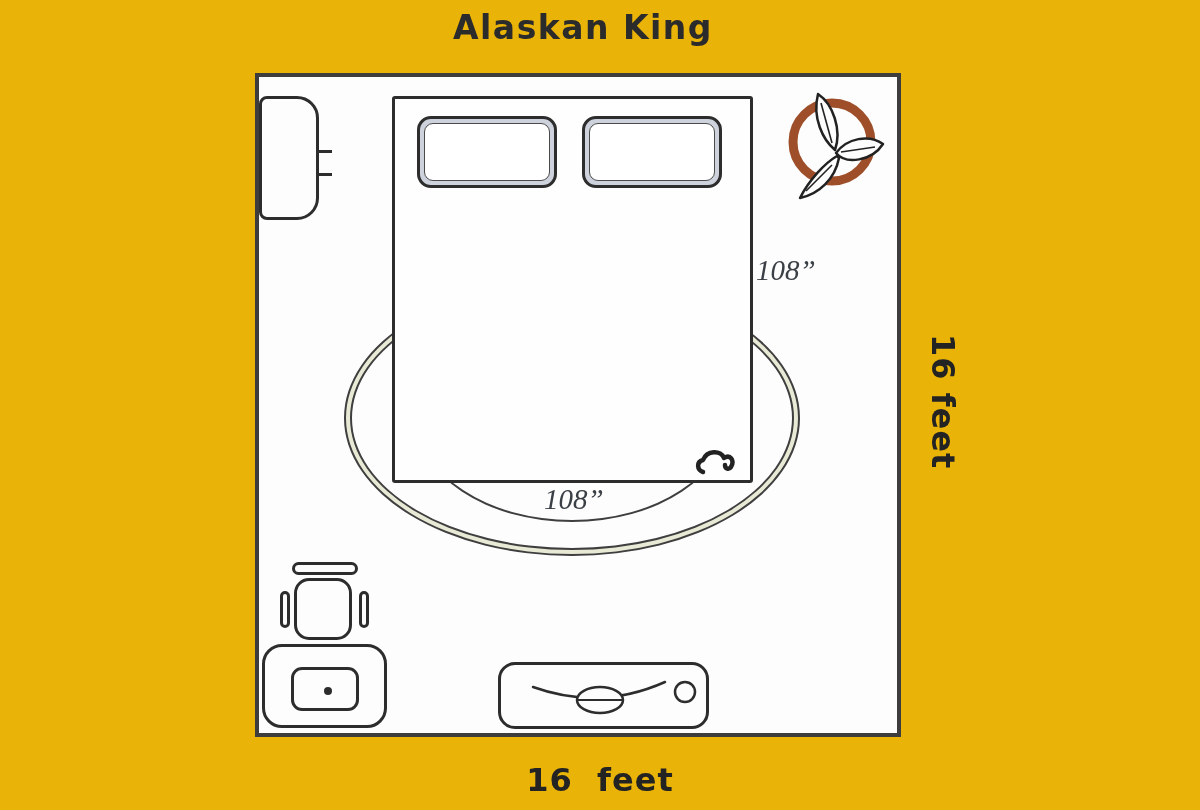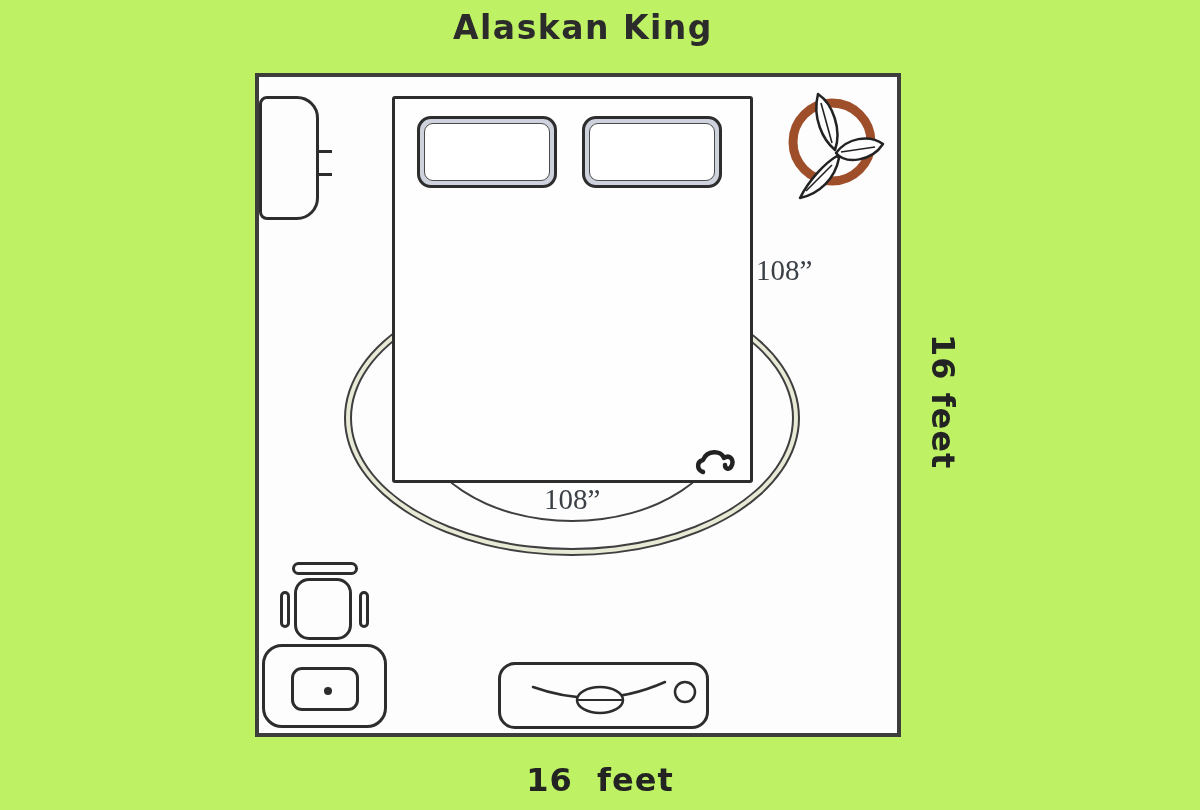--- a/index.html
+++ b/index.html
@@ -1,21 +1,21 @@
 <!DOCTYPE html>
 <html><head>
 <meta charset="utf-8">
 <style>
   * { margin:0; padding:0; box-sizing:border-box; }
   html,body { width:1200px; height:810px; }
   body { font-family:"DejaVu Sans", sans-serif; }
 
   .stage {
     position:relative; width:1200px; height:810px;
-    background:#bef264; overflow:hidden;
+    background:#eab308; overflow:hidden;
   }
 
   .abs { position:absolute; }
 
   
   .title {
     left:380px; top:8px; width:406px; text-align:center;
     font-size:33px; font-weight:600; letter-spacing:1.5px;
     color:#2b2b2b;
   }
@@ -102,21 +102,21 @@
 
   
   .bench {
     left:498px; top:662px; width:211px; height:67px;
     border:3px solid #2d2d2d; border-radius:17px; background:#fdfdfd;
   }
 
   
   .dim-inch {
     font-family:"Liberation Serif", serif;
-    font-size:29px; color:#3b4046;
+    font-size:29px; color:#3b4046;font-style:italic;
   }
   .inch-right  { left:756px; top:254px; }
   .inch-bottom { left:544px; top:483px; }
 
   .dim-feet {
     font-weight:700; font-size:32px; color:#232323;
     white-space:pre; letter-spacing:1px;
   }
   .feet-bottom { left:470px; top:761px; width:260px; text-align:center; }
   .feet-right  {

